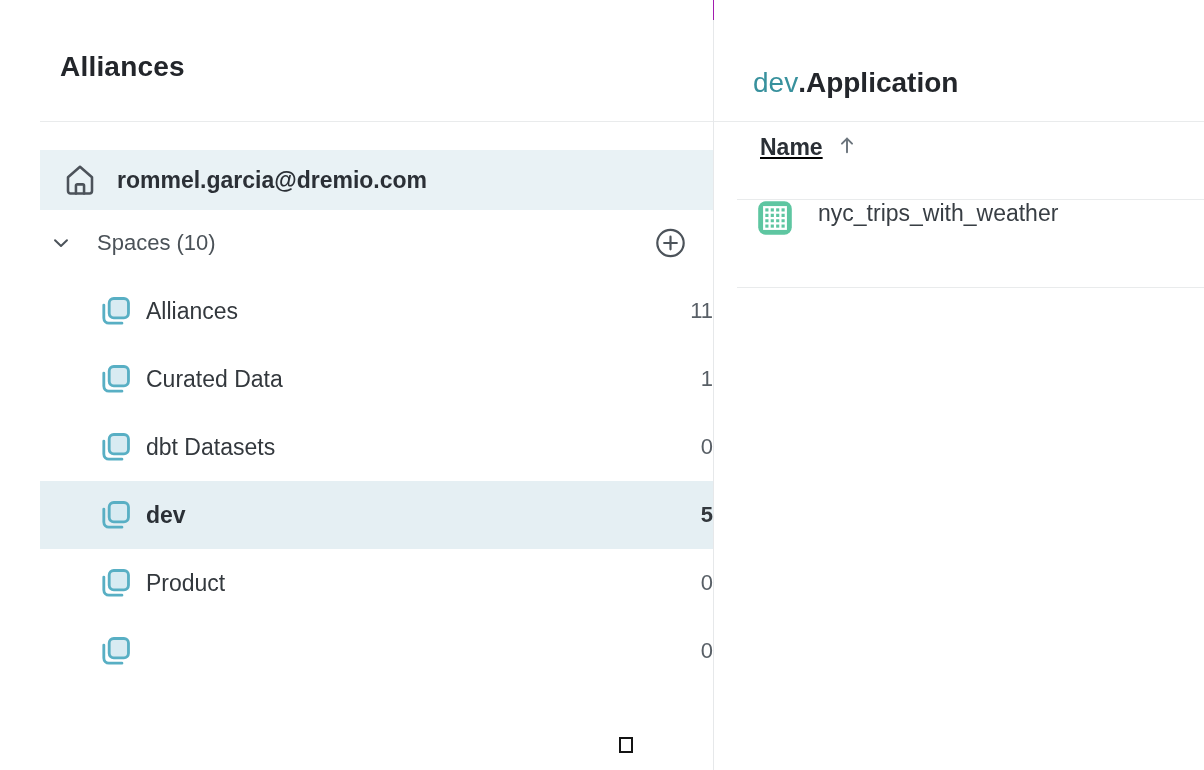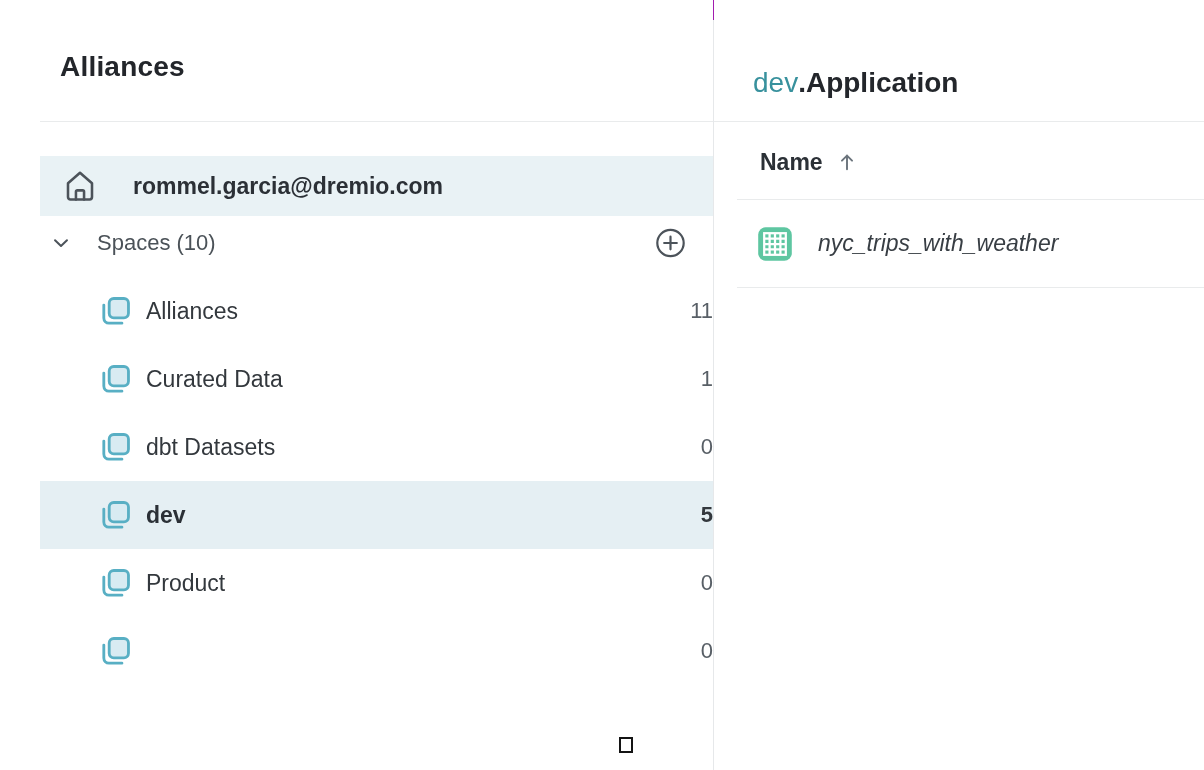--- a/index.html
+++ b/index.html
@@ -3,21 +3,21 @@
 <meta charset="utf-8">
 <style>
   html,body{margin:0;padding:0;background:#fff;}
   body{font-family:"Liberation Sans","DejaVu Sans",sans-serif;-webkit-font-smoothing:antialiased;}
   .app{position:relative;width:1204px;height:770px;background:#a21caf;overflow:hidden;}
 
   
   .sidebar{position:absolute;left:0;top:0;width:713px;height:770px;background:#fff;}
   .sidebar-title{position:absolute;left:60px;top:51px;margin:0;font-size:28px;font-weight:700;color:#23262b;letter-spacing:.2px;}
   .sidebar-divider{position:absolute;left:40px;width:673px;top:121px;height:1px;background:#e9ebec;}
-  .home-row{position:absolute;left:40px;top:156px;width:673px;height:60px;background:#e9f2f5;display:flex;align-items:center;padding-left:22px;box-sizing:border-box;gap:16px;}
+  .home-row{position:absolute;left:40px;top:150px;width:673px;height:60px;background:#e9f2f5;display:flex;align-items:center;padding-left:22px;box-sizing:border-box;}
   .home-row .icn{width:36px;height:36px;flex:none;}
   .home-label{margin-left:19px;font-size:23px;font-weight:700;color:#2b3036;white-space:nowrap;}
   .spaces-header{position:absolute;left:40px;top:221px;width:673px;height:44px;display:flex;align-items:center;}
   .chevron{margin-left:10px;width:22px;height:22px;flex:none;cursor:pointer;}
   .spaces-label{margin-left:25px;font-size:22px;color:#4b5258;white-space:nowrap;}
   .add-space{position:absolute;right:26px;top:50%;transform:translateY(-50%);width:33px;height:33px;padding:0;border:none;background:none;cursor:pointer;}
   .add-space svg{width:33px;height:33px;display:block;}
   .spaces-list{position:absolute;left:40px;top:277px;width:673px;margin:0;padding:0;list-style:none;}
   .space-row{height:68px;display:flex;align-items:center;padding-left:59px;box-sizing:border-box;cursor:pointer;}
   .space-row.selected{background:#e5eff3;}
@@ -30,28 +30,28 @@
 
   
   .vdivider{position:absolute;left:713px;top:20px;width:1px;height:750px;background:#e6e8ea;}
 
   
   .main{position:absolute;left:714px;top:0;width:490px;height:770px;background:#fff;}
   .main-title{position:absolute;left:23px;top:51px;margin:16px;font-size:28px;font-weight:400;white-space:nowrap;}
   .crumb-space{color:#38919d;font-weight:400;}
   .crumb-sep,.crumb-name{color:#23262b;font-weight:700;}
   .main-divider-top{position:absolute;left:0;right:0;top:121px;height:1px;background:#e9ebec;}
-  .table-header{position:absolute;left:46px;top:134px;height:56px;display:flex;align-items:center;cursor:pointer;}
+  .table-header{position:absolute;left:46px;top:134px;height:56px;display:flex;cursor:pointer;text-decoration:underline;}
   .name-col{font-size:23px;font-weight:600;color:#2b3036;}
   .sort-icon{margin-left:13px;width:22px;height:22px;}
   .divider-h{position:absolute;left:23px;right:0;height:1px;background:#e9ebec;}
   .div-under-header{top:199px;}
   .div-under-row{top:287px;}
   .table-rows{position:absolute;left:23px;right:0;top:200px;margin:0;padding:0;list-style:none;}
-  .dataset-row{height:87px;display:flex;align-items:center;padding-left:20px;box-sizing:border-box;cursor:pointer;font-style:italic;}
+  .dataset-row{height:87px;display:flex;align-items:flex-start;padding-left:20px;box-sizing:border-box;cursor:pointer;}
   .dataset-row .icn{width:36px;height:36px;flex:none;}
   .dataset-label{margin-left:25px;font-size:23px;color:#383e44;white-space:nowrap;}
 </style>
 </head>
 <body>
 
 <div class="app">
 
   <aside class="sidebar">
     <h1 class="sidebar-title">Alliances</h1>

